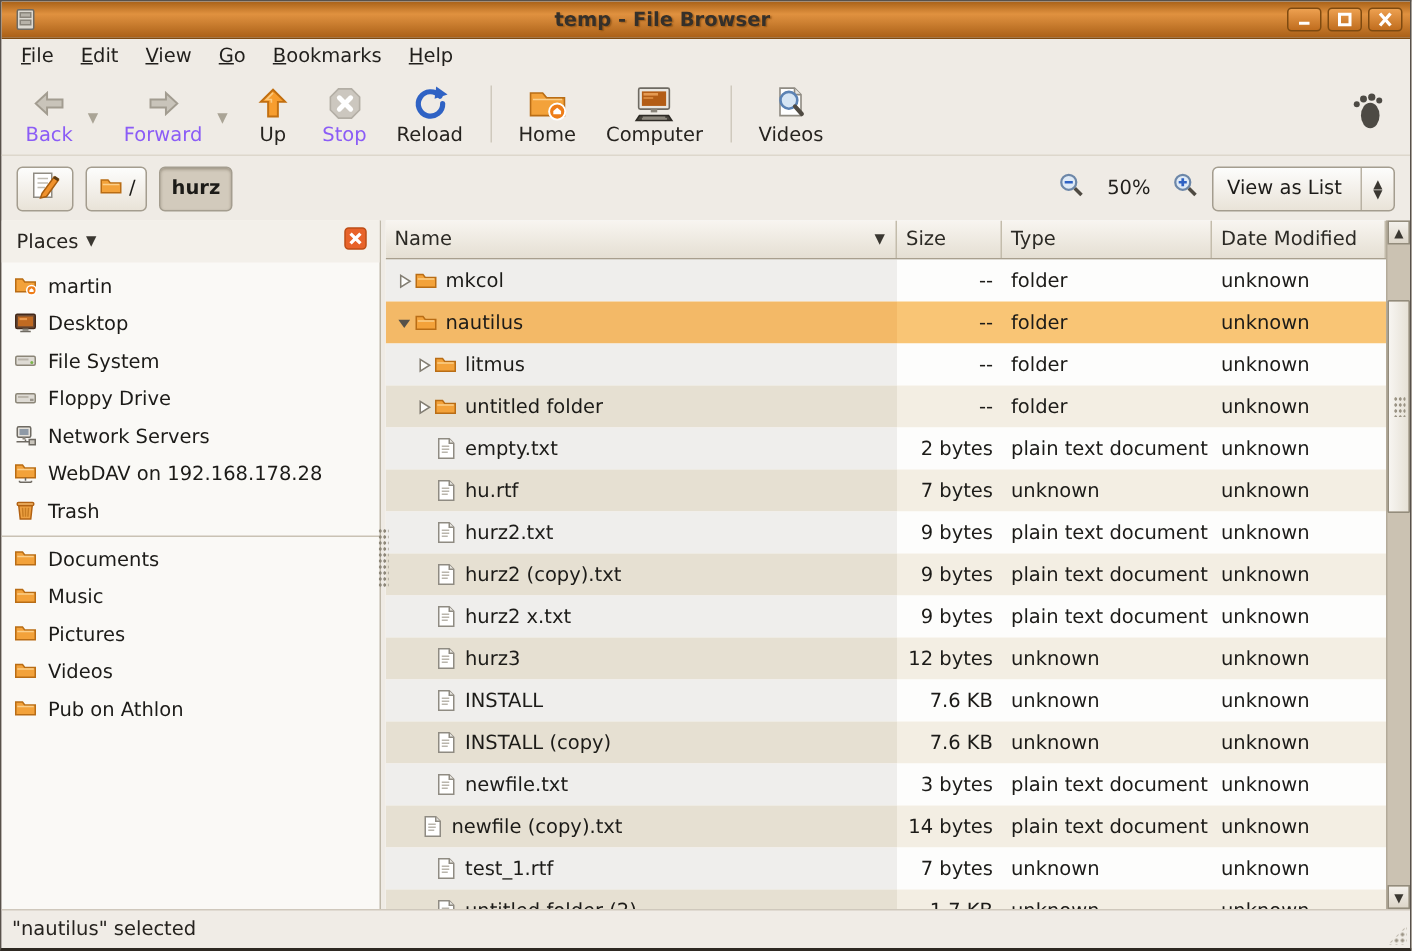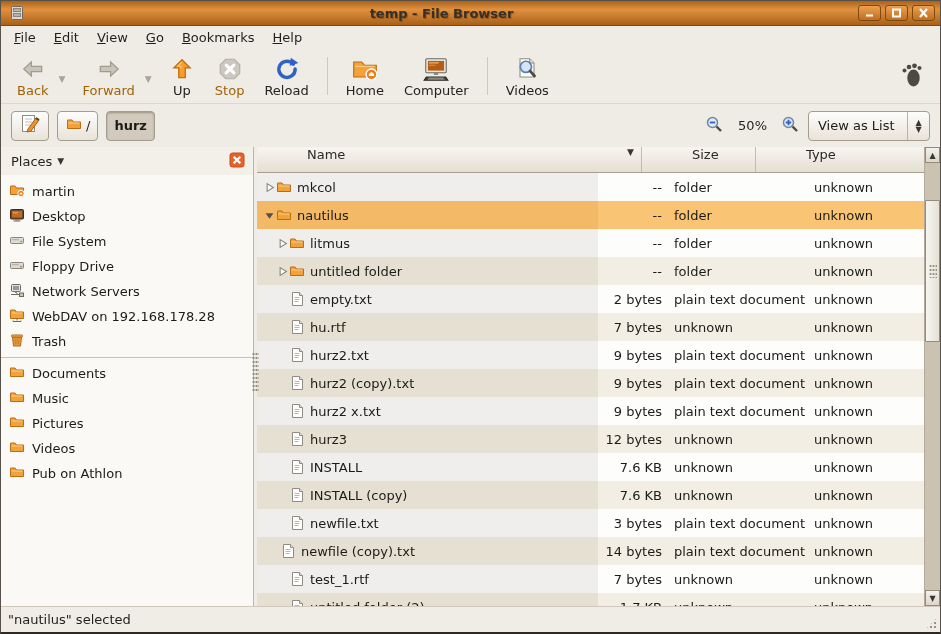--- a/index.html
+++ b/index.html
@@ -27,21 +27,21 @@
   .menu-item { display:inline-block; padding:2px 9px; color:#211f1c; }
   .menu-item::first-letter { text-decoration:underline; }
 
   
   .toolbar { height:55px; flex:0 0 55px; display:flex; align-items:center; padding:0 6px;
     background:#efebe5; border-bottom:1px solid #ddd7cc; }
   .tb-btn { display:flex; flex-direction:column; align-items:center; justify-content:center;
     padding:3px 10px 2px; border-radius:4px; min-width:46px; }
   .tb-btn .tb-icon { height:26px; display:flex; align-items:center; }
   .tb-btn .tb-label { margin-top:1px; color:#26231f; }
-  .tb-btn.disabled .tb-label { color:#a16207; }
+  .tb-btn.disabled .tb-label { color:#8b5cf6; }
   .tb-drop { width:14px; align-self:center; color:#aaa496; font-size:9px; padding-top:6px; }
   .tb-sep { width:1px; height:38px; background:#cfc9bd; margin:0 8px; }
   .tb-spring { flex:1; }
   .throbber { margin-right:10px; }
 
   
   .locationbar { height:43px; flex:0 0 43px; display:flex; align-items:center; padding:0 10px;
     background:#efebe5; gap:8px; }
   .loc-btn { height:30px; border:1px solid #a49d8f; border-radius:4px;
     background:linear-gradient(#fdfdfc,#e9e3d8); display:flex; align-items:center;
@@ -74,22 +74,22 @@
   .splitter { width:3px; flex:0 0 3px; background:#efebe5; position:relative; }
   .splitter .grip { position:absolute; left:-2px; top:205px; width:7px; height:40px;
     background-image:radial-gradient(circle,#8d8779 1px,transparent 1.2px);
     background-size:3px 4px; }
 
   
   .content { flex:1; display:flex; min-width:0; background:#fff; }
   .table-area { flex:1; display:flex; flex-direction:column; min-width:0; overflow:hidden; }
   .list-header { height:26px; flex:0 0 26px; display:flex;
     background:linear-gradient(#f8f5f0,#e5dfd3); border-bottom:1px solid #a89f8e; }
-  .hcell { display:flex; align-items:flex-start; padding-left:6px; border-right:1px solid #c3bcab;
-    color:#2c2a25;margin-left:44px; }
+  .hcell { display:flex; align-items:center; padding-left:6px; border-right:1px solid #c3bcab;
+    color:#2c2a25; }
   .hcell .sort-arrow { margin-left:auto; margin-right:7px; font-size:9px; color:#3a3731; }
   .col-name { width:341px; flex:0 0 341px; }
   .col-size { width:70px;  flex:0 0 70px; }
   .col-type { width:140px; flex:0 0 140px; }
   .col-date { flex:1; }
   .rows { flex:1; overflow:hidden; }
   .row { height:28px; display:flex; }
   .cell { display:flex; align-items:center; }
   .cell.col-size { justify-content:flex-end; padding-right:6px; }
   .cell.col-type, .cell.col-date { padding-left:6px; }

